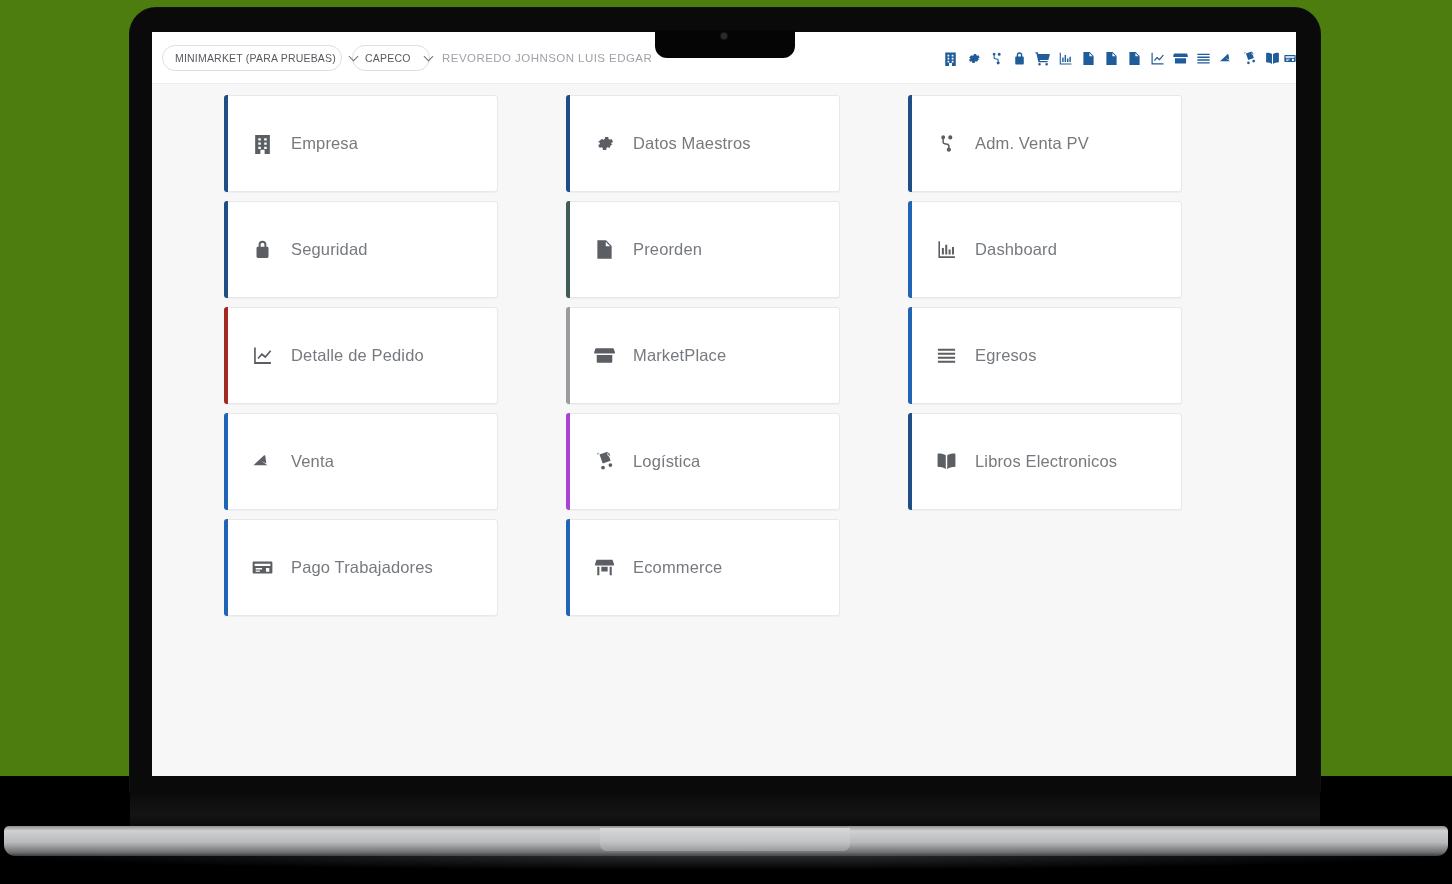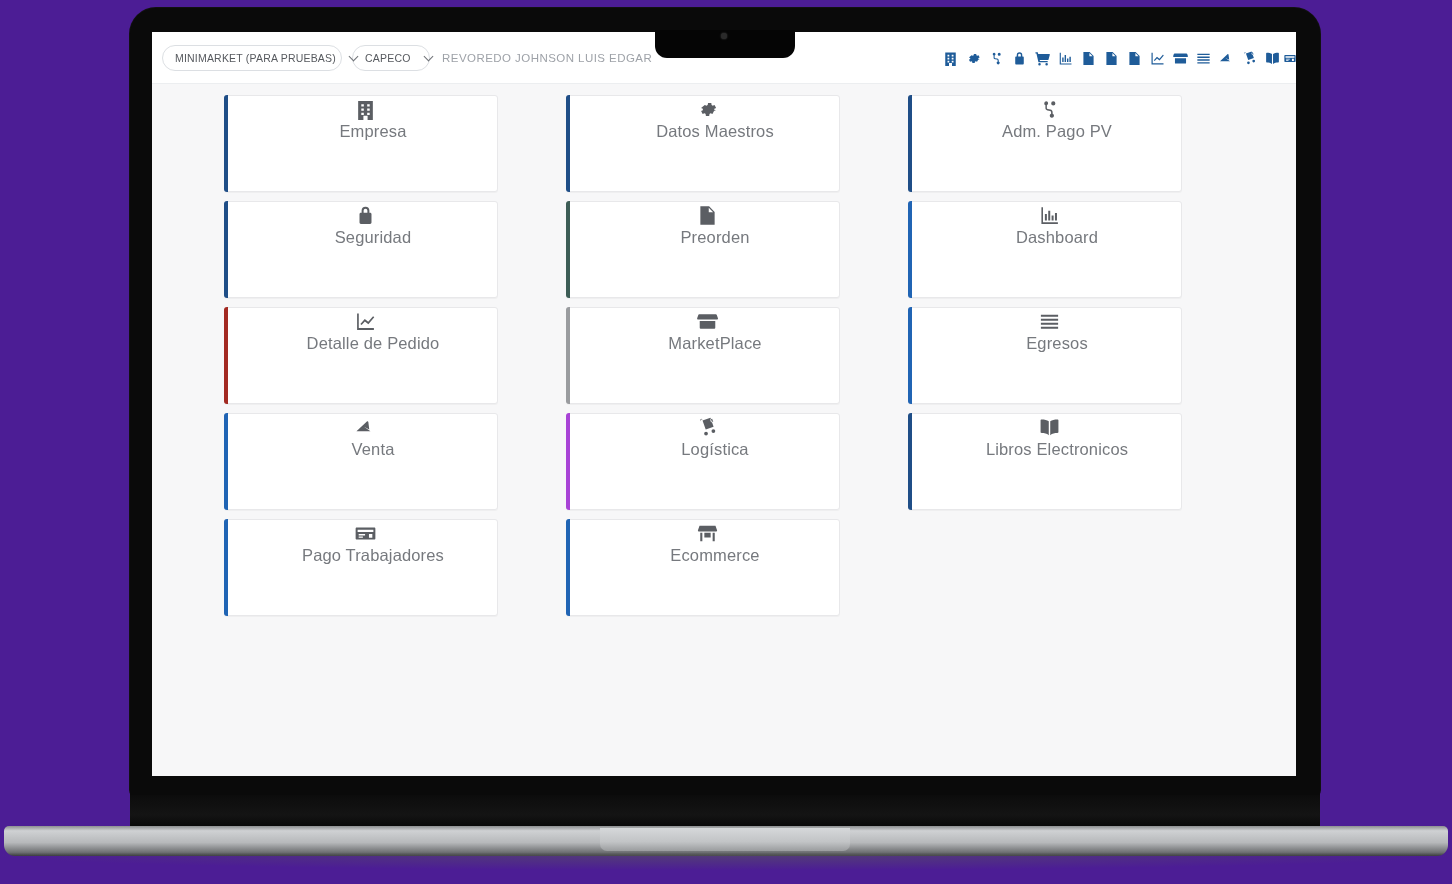--- a/index.html
+++ b/index.html
@@ -3,21 +3,21 @@
 <meta charset="utf-8">
 <title>ERP Module Launcher</title>
 <style>
   * { box-sizing: border-box; margin: 0; padding: 0; }
   html, body {
     width: 1452px; height: 884px;
     background: #000000;
     font-family: "Liberation Sans", sans-serif;
     overflow: hidden;
   }
-  #stage { position: relative; width: 1452px; height: 884px; background:#4c1d95; }
+  #stage { position: relative; width: 1452px; height: 776px; background:#4d7c0f; }
 
   
   .laptop-bezel {
     position: absolute;
     left: 130px; top: 8px;
     width: 1190px; height: 790px;
     background: #0a0a0a;
     border-radius: 26px 26px 8px 8px;
     box-shadow: 0 0 0 1px #111;
   }
@@ -134,21 +134,20 @@
     position: relative;
     height: 97px;
     background: #ffffff;
     border: 1px solid #e8e8ea;
     border-radius: 3px;
     display: flex;
     align-items: center;
     padding-left: 24px;
     cursor: pointer;
     box-shadow: 0 1px 1px rgba(0,0,0,0.035);
-    flex-direction: column;
   }
   .card .accent {
     position: absolute;
     left: -1px; top: -1px;
     width: 4px; height: calc(100% + 2px);
     border-radius: 3px 0 0 3px;
   }
   .card .cicon {
     width: 26px; height: 26px;
     display: flex; align-items: center; justify-content: center;
@@ -404,21 +403,21 @@
             </div>
           </div>
           <div class="col">
             <div class="card">
               <div class="accent" style="background: rgb(31, 78, 135);"></div>
               <div class="cicon">
                 <svg viewBox="0 0 20 20" class="">
                   <path d="M7 2.2a2 2 0 00-.9 3.8v2.6c0 1.3.6 2 1.9 2.3l2.5.5c.7.14 1 .45 1 1.1v1.5a2 2 0 101.5 0V12.5c0-1.4-.7-2.2-2.1-2.5l-2.5-.5c-.6-.12-.9-.4-.9-1V6A2 2 0 007 2.2zm6.6 0a2 2 0 100 4 2 2 0 000-4z"></path>
                 </svg>
               </div>
-              <div class="ctext">Adm. Pago PV</div>
+              <div class="ctext">Adm. Venta PV</div>
             </div>
             <div class="card">
               <div class="accent" style="background: rgb(32, 100, 180);"></div>
               <div class="cicon">
                 <svg viewBox="0 0 20 20" class="">
                   <path d="M2.3 2.2h1.5v14.3h14.2V18H2.3V2.2zm3.3 6.3h1.9v6.2H5.6V8.5zm3.2-3.1h1.9v9.3H8.8V5.4zm3.2 4.6h1.9v4.7H12V10zm3.2-2.4h1.9v7.1h-1.9V7.6z"></path>
                 </svg>
               </div>
               <div class="ctext">Dashboard</div>
             </div>

